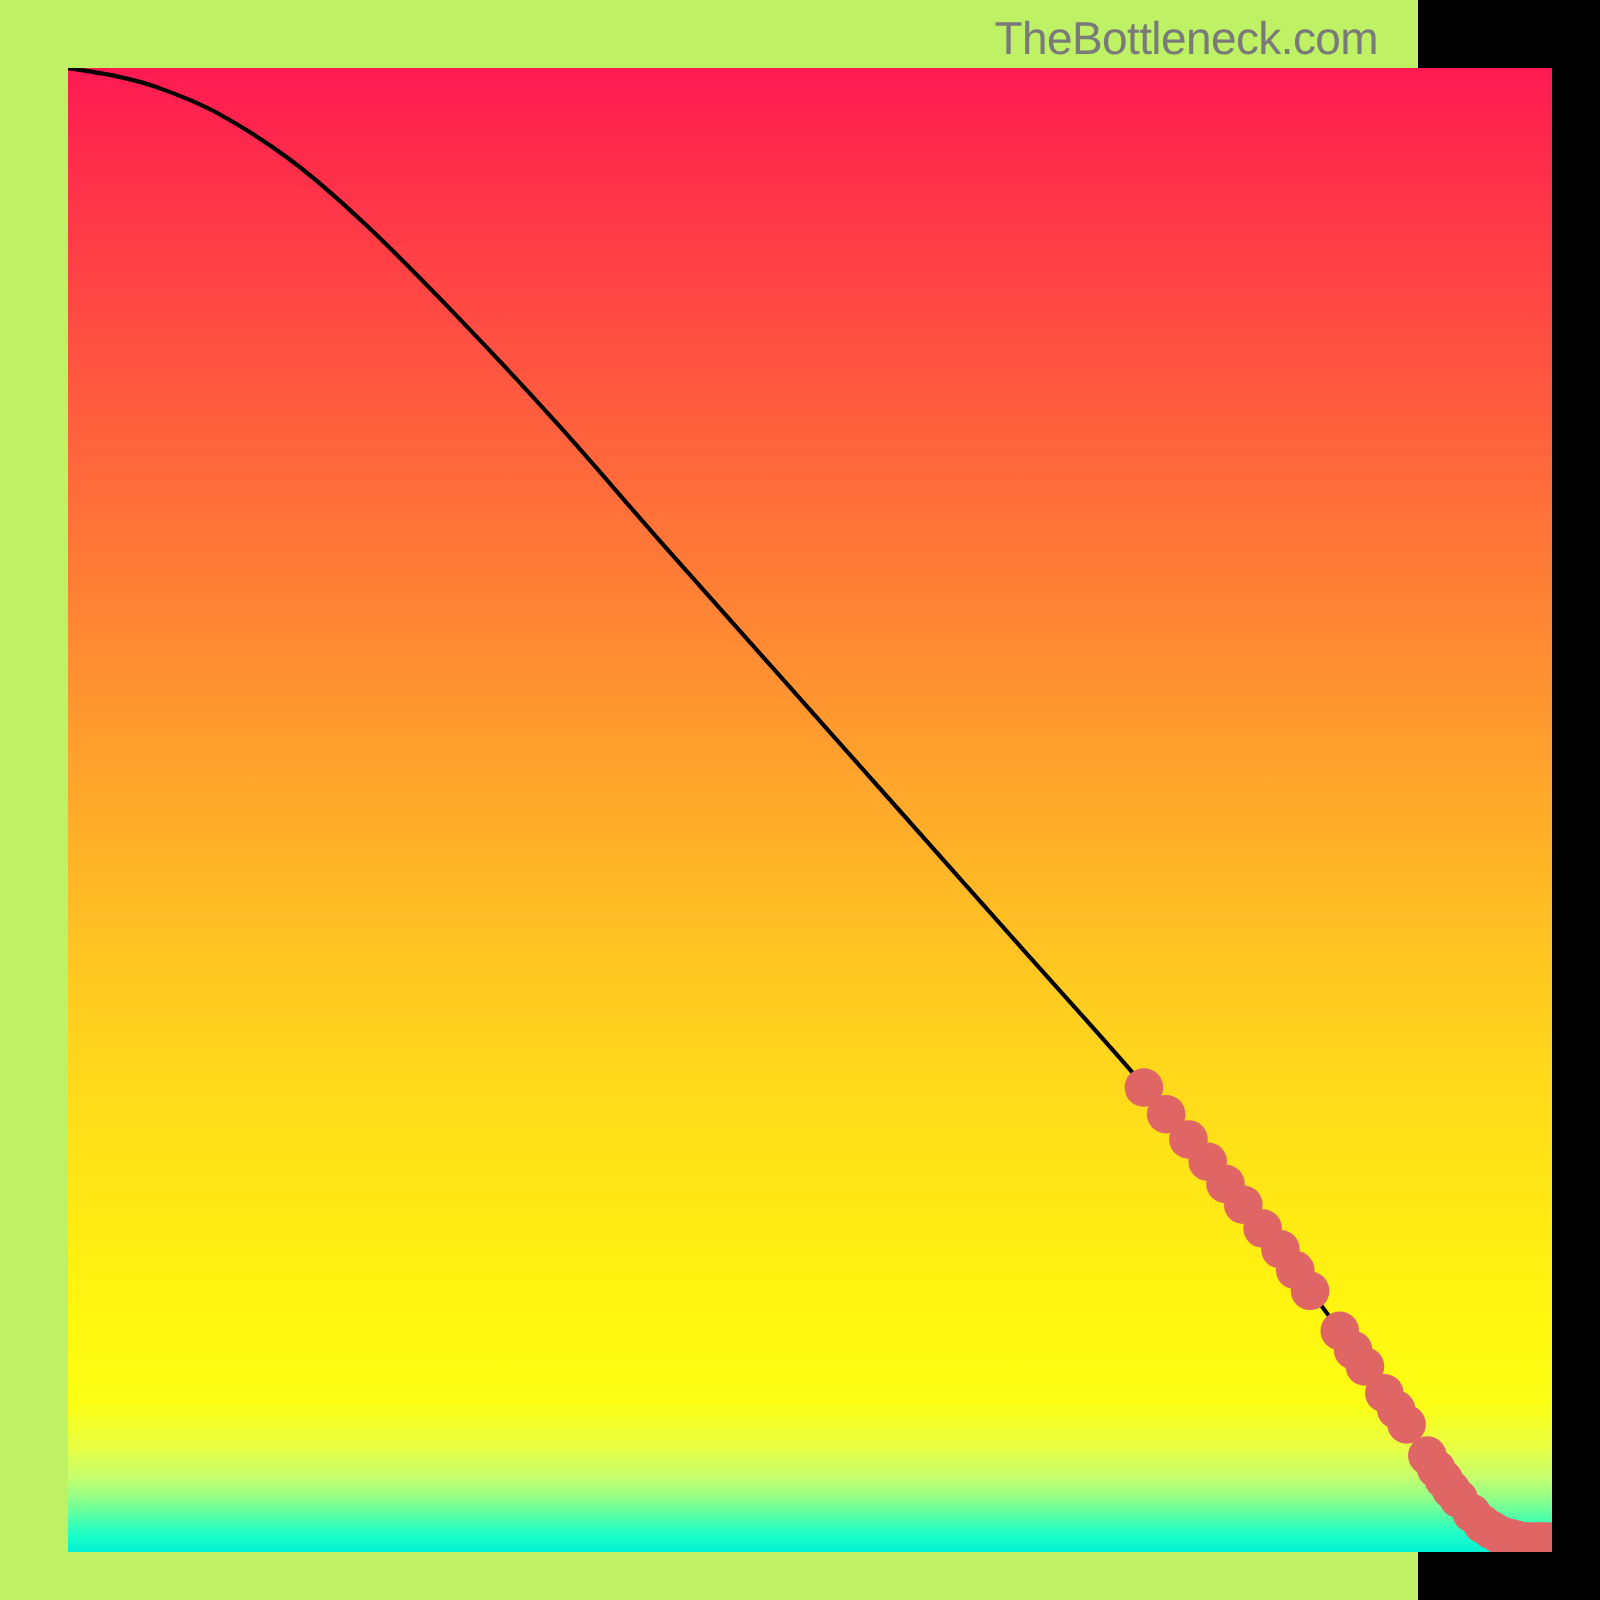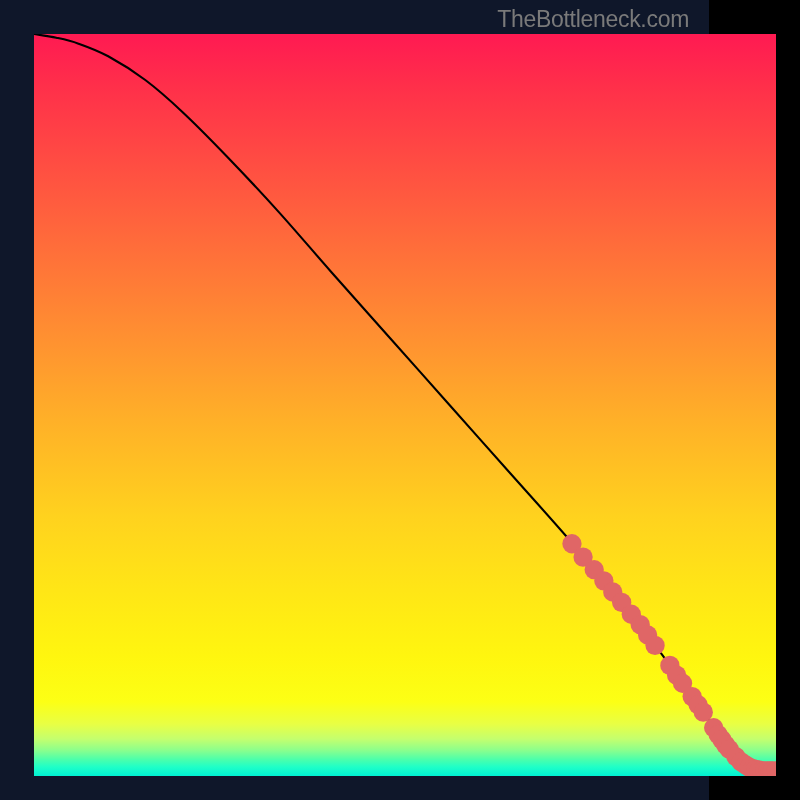--- a/index.html
+++ b/index.html
@@ -8,21 +8,21 @@
     width: 800px;
     height: 800px;
     background: #000000;
     overflow: hidden;
     font-family: Arial, Helvetica, sans-serif;
   }
   .stage {
     position: relative;
     width: 709px;
     height: 800px;
-    background: #0f172a;
+    background: #bef264;
   }
   .plot {
     position: absolute;
     left: 34px;
     top: 34px;
     width: 742px;
     height: 742px;
     overflow: hidden;
   }
   .gradient {

